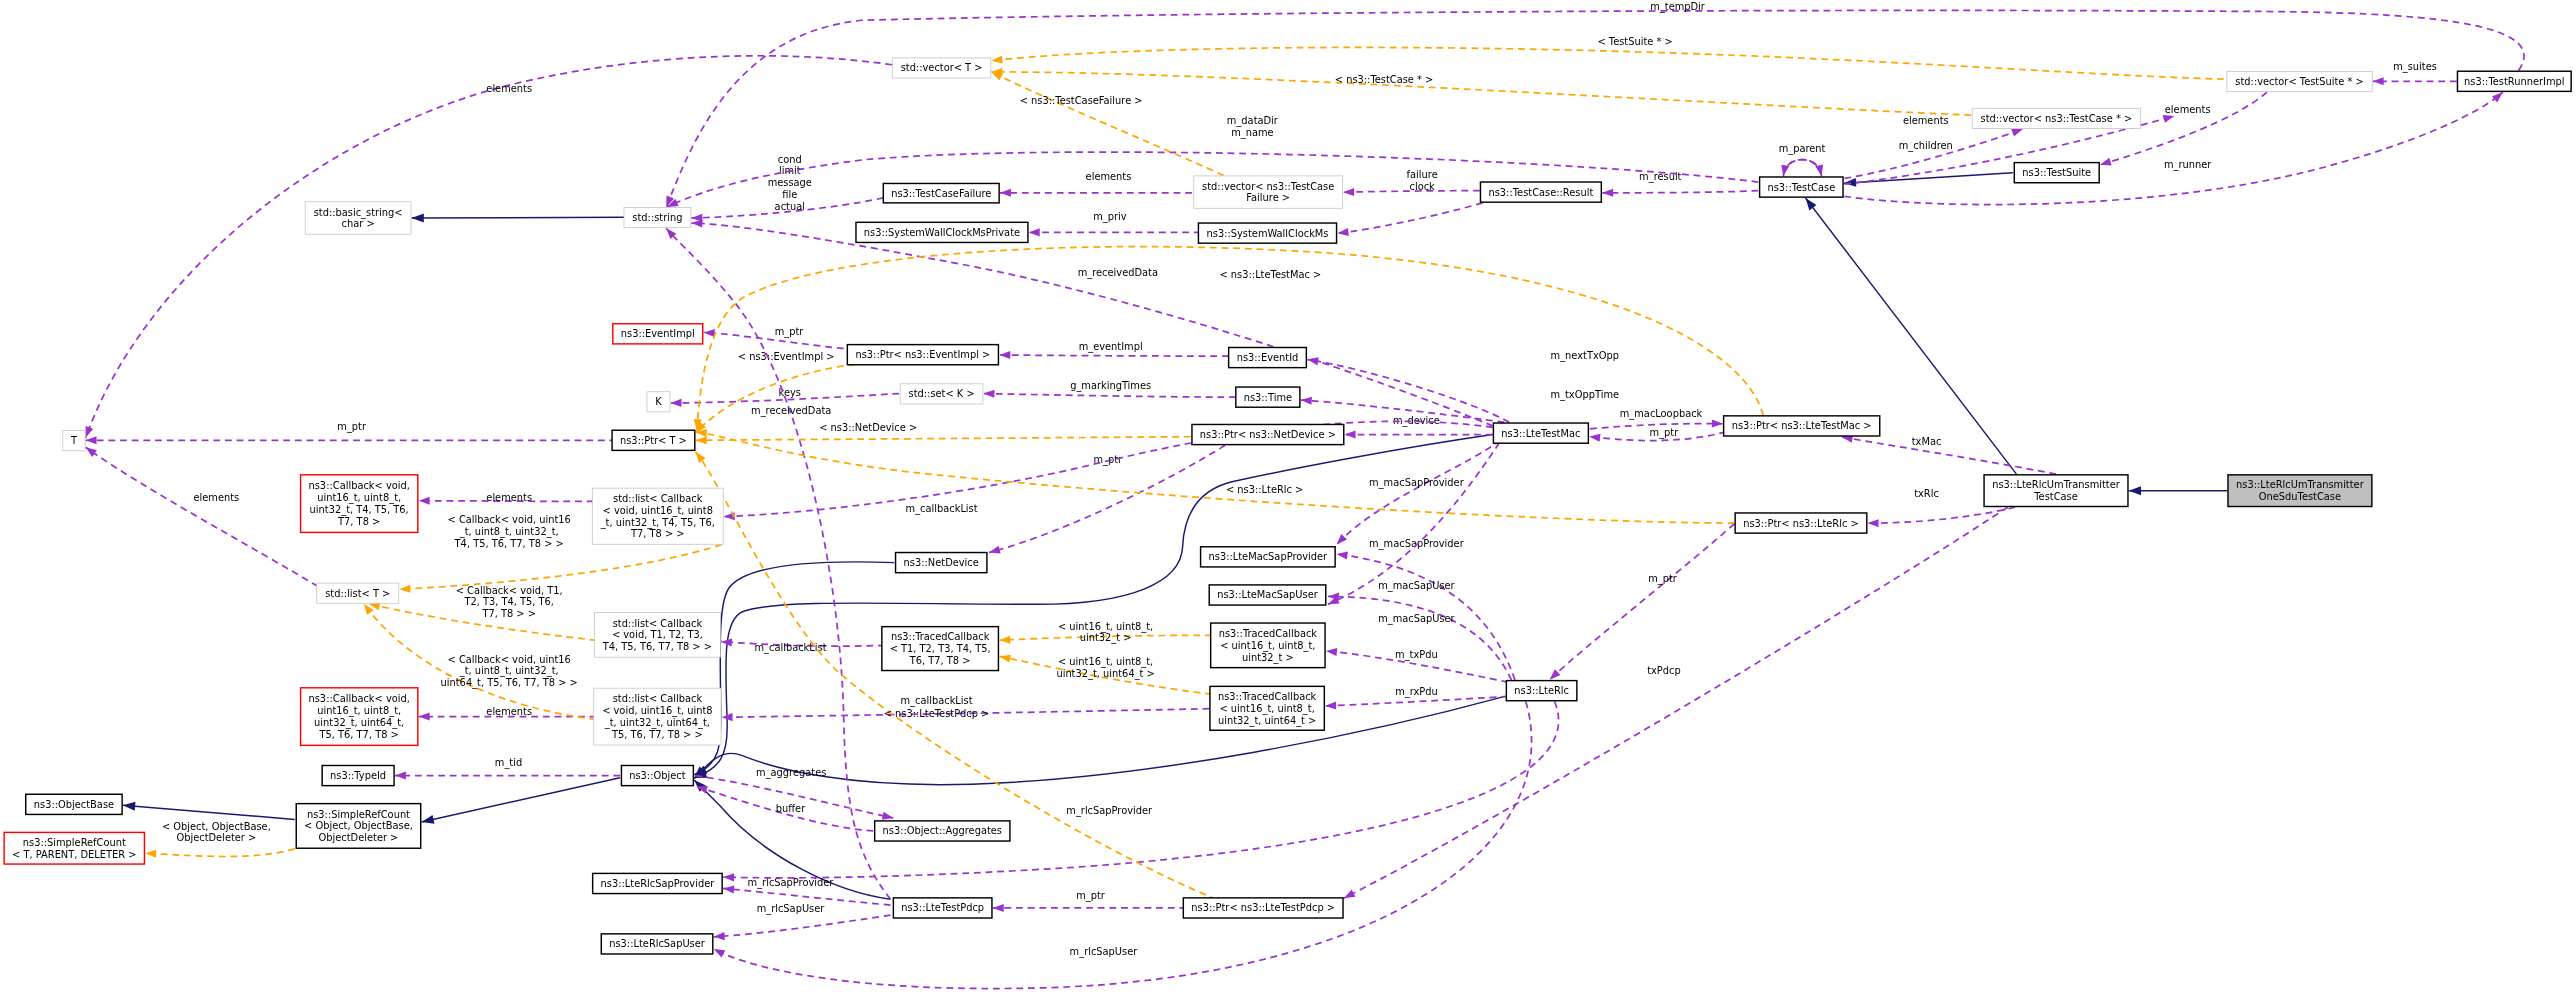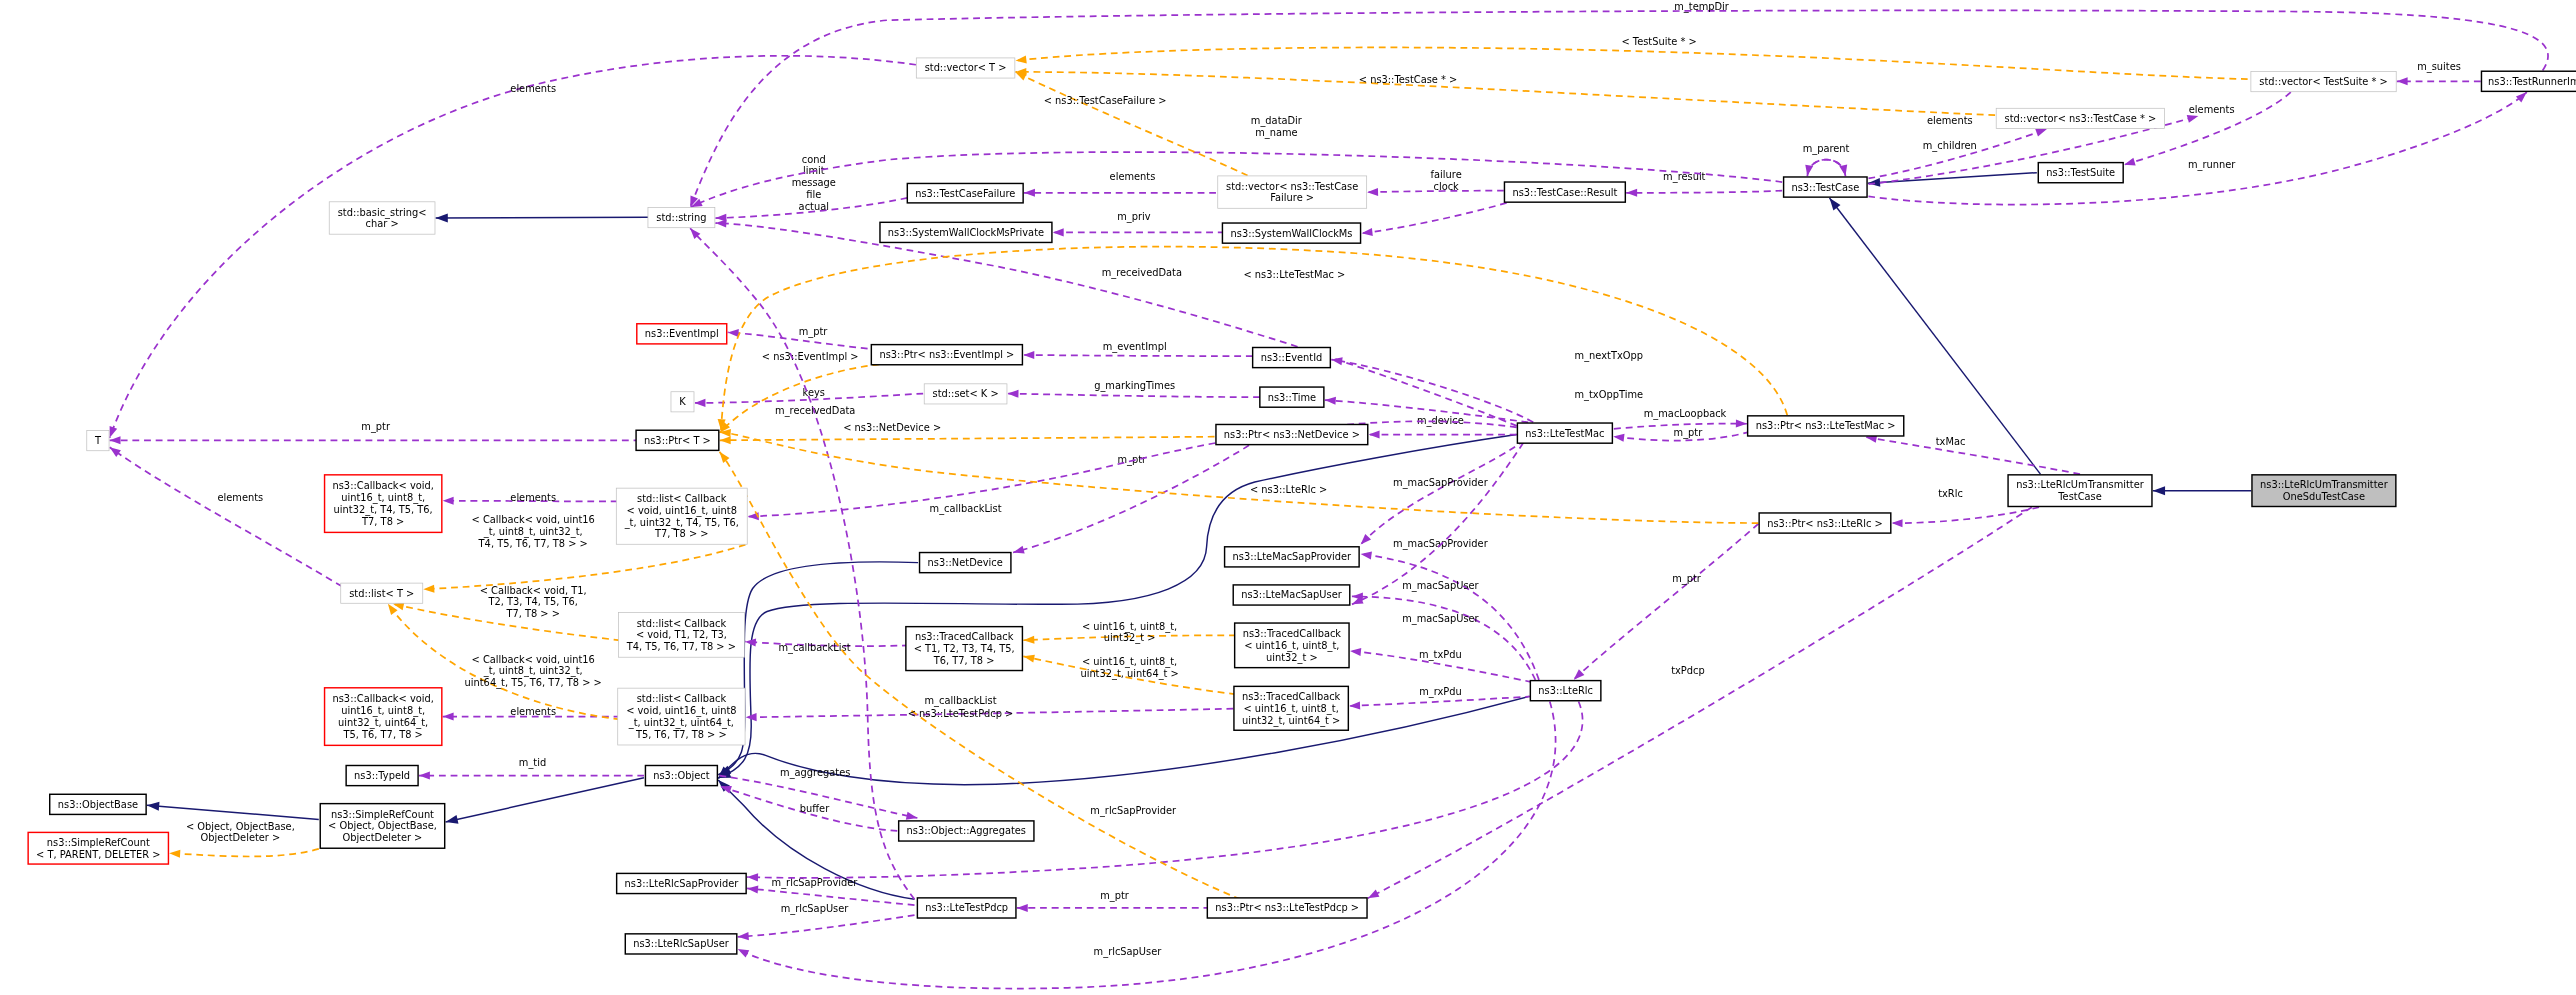--- a/index.html
+++ b/index.html
@@ -1,17 +1,17 @@
 <!DOCTYPE html>
 <html style="font-size:11.5px"><head>
 <meta charset="utf-8">
 <style>
   html,body{margin:0;padding:0;background:#ffffff;}
   body{width:2576px;height:995px;overflow:hidden;font-family:"DejaVu Sans",sans-serif;}
-  #diagram{position:relative;width:2036px;height:995px;margin-left:24px;}
+  #diagram{position:relative;width:2036px;height:995px;}
   #gsvg{position:absolute;left:0;top:0;}
   text{font-family:"DejaVu Sans",sans-serif;font-size:13.7px;fill:#000000;}
   .nodetext{text-anchor:middle;}
   .edgelabel{text-anchor:middle;}
   .box-gray{fill:#ffffff;stroke:#bfbfbf;stroke-width:1;}
   .box-black{fill:#ffffff;stroke:#000000;stroke-width:2;}
   .box-red{fill:#ffffff;stroke:#ff0000;stroke-width:2;}
   .box-filled{fill:#bfbfbf;stroke:#000000;stroke-width:2;}
   .e-u{stroke:#9a32cd;stroke-width:2.4;fill:none;stroke-dasharray:9.5,6.7;}
   .e-t{stroke:#ffa500;stroke-width:2.4;fill:none;stroke-dasharray:9.5,6.7;}

